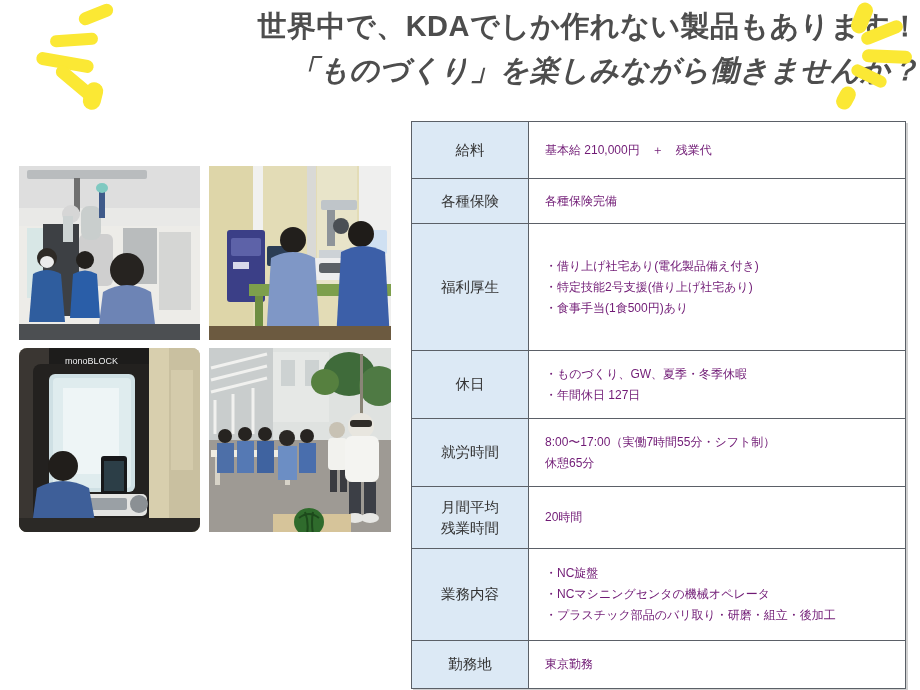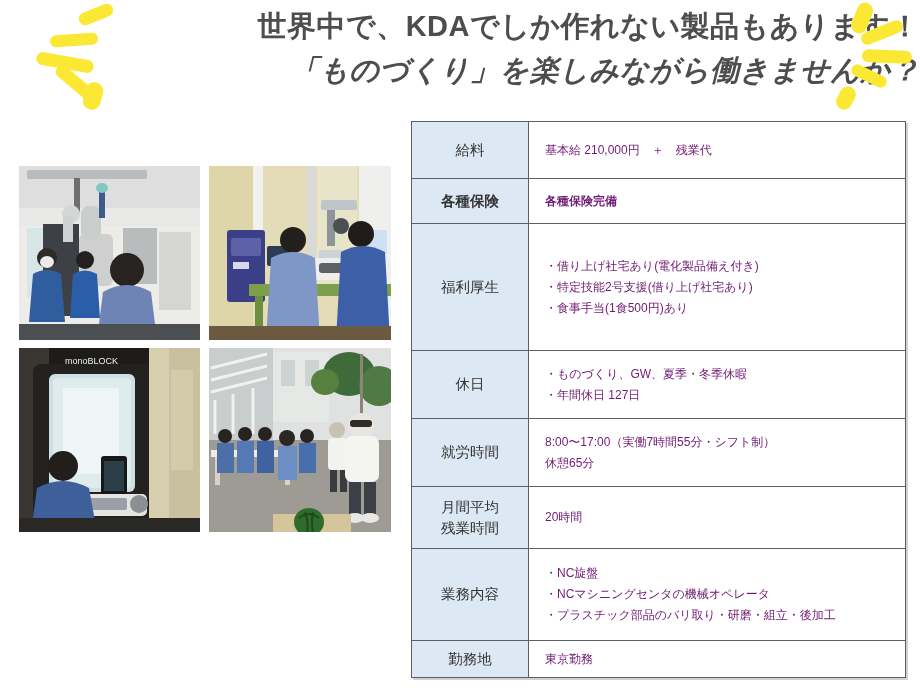--- a/index.html
+++ b/index.html
@@ -48,21 +48,21 @@
     left: 19px; top: 166px;
     width: 372px; height: 366px;
   }
   .photo {
     position: absolute;
     overflow: hidden;
     background: #cfcfcf;
   }
   .p1 { left: 0;    top: 0;    width: 181px; height: 174px; }
   .p2 { left: 190px;top: 0;    width: 182px; height: 174px; }
-  .p3 { left: 0;    top: 182px;width: 181px; height: 184px; }
+  .p3 { left: 0;    top: 182px;width: 181px; height: 184px; border-radius: 8px; }
   .p4 { left: 190px;top: 182px;width: 182px; height: 184px; }
   .photo svg { display: block; width: 100%; height: 100%; }
 
   
   .info-table {
     position: absolute;
     left: 411px; top: 121px;
     width: 495px;
     border-collapse: collapse;
     table-layout: fixed;
@@ -282,21 +282,21 @@
   <table class="info-table">
     <tbody>
       <tr style="height:57px;">
         <td class="label-cell">
           <span class="lline">給料</span>
         </td>
         <td class="value-cell">
           <span class="vline">基本給 210,000円　＋　残業代</span>
         </td>
       </tr>
-      <tr style="height:45px;font-weight:bold;">
+      <tr style="height:45px;">
         <td class="label-cell">
           <span class="lline">各種保険</span>
         </td>
         <td class="value-cell">
           <span class="vline">各種保険完備</span>
         </td>
       </tr>
       <tr style="height:127px;">
         <td class="label-cell">
           <span class="lline">福利厚生</span>
@@ -337,21 +337,21 @@
       <tr style="height:92px;">
         <td class="label-cell">
           <span class="lline">業務内容</span>
         </td>
         <td class="value-cell">
           <span class="vline">・NC旋盤</span>
           <span class="vline">・NCマシニングセンタの機械オペレータ</span>
           <span class="vline">・プラスチック部品のバリ取り・研磨・組立・後加工</span>
         </td>
       </tr>
-      <tr style="height:37px;margin-left:28px;">
+      <tr style="height:48px;margin-left:28px;">
         <td class="label-cell">
           <span class="lline">勤務地</span>
         </td>
         <td class="value-cell">
           <span class="vline">東京勤務</span>
         </td>
       </tr>
     </tbody>
   </table>
 

